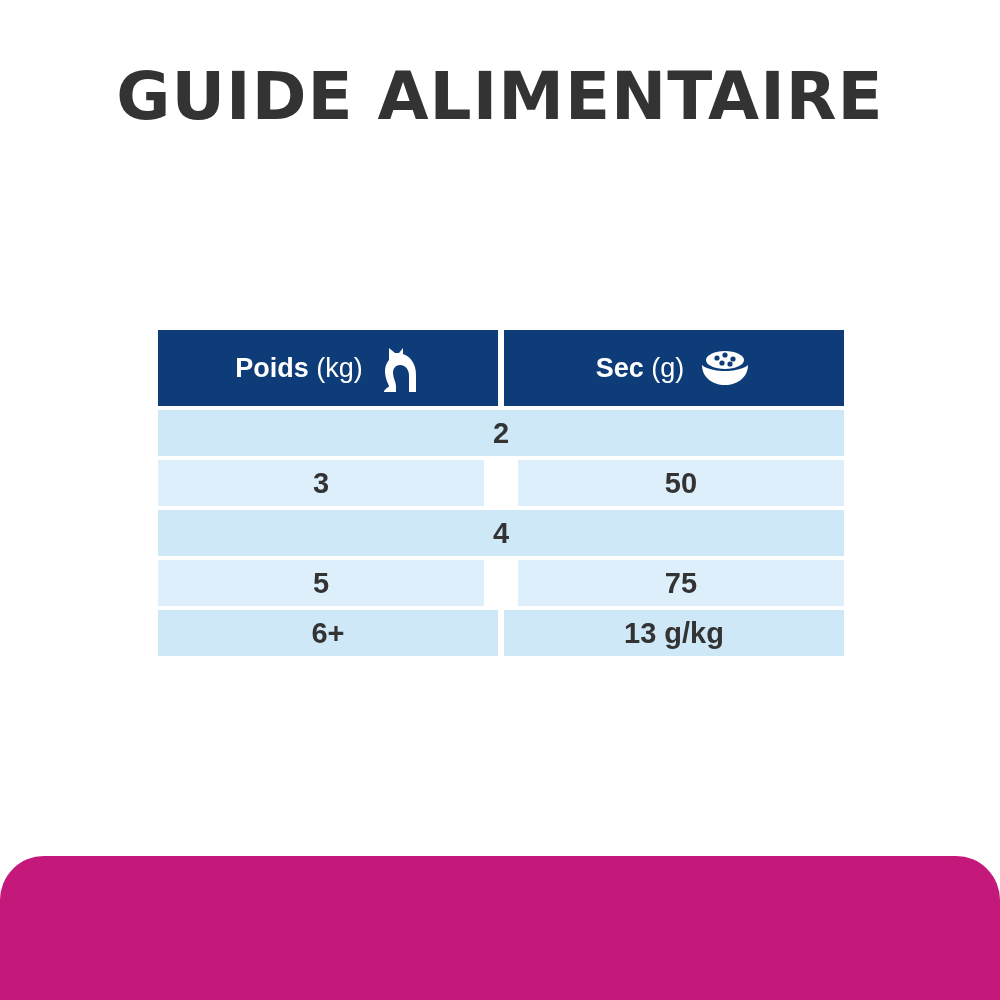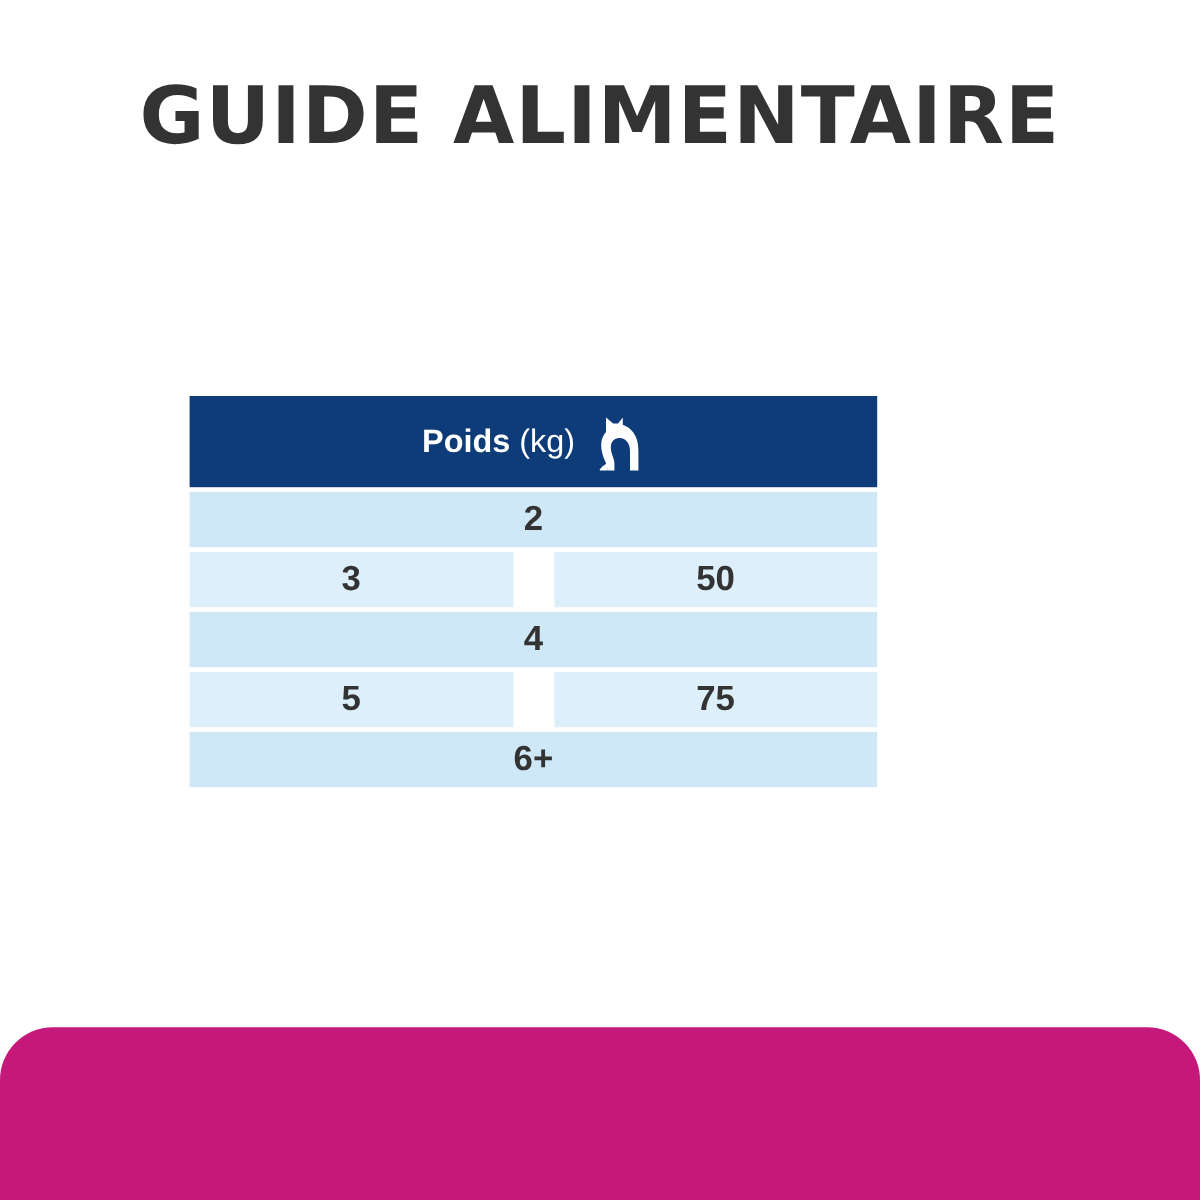--- a/index.html
+++ b/index.html
@@ -33,21 +33,21 @@
     letter-spacing: 1px;
     color: #333333;
     font-family: "DejaVu Sans", sans-serif;
     text-transform: uppercase;
   }
 
   .table-wrap {
     position: absolute;
     left: 158px;
     top: 330px;
-    width: 573px;
+    width: 686px;
   }
 
   .row {
     display: flex;
     gap: 6px;
     margin-bottom: 4px;
   }
 
   .cell {
     flex: 1 1 0;
@@ -127,20 +127,43 @@
             <span class="unit">(kg)</span>
           </span>
           <span class="icon">
             <svg width="44" height="52" viewBox="0 0 44 52" aria-hidden="true">
               <path fill="#ffffff" d="M12 6 L12 18 C12 18 8 22 8 29 C8 38 13 44 13 48 L13 50 L19 50 L19 44 C19 40 16 36 16 31 C16 26 19 23 23 23 C29 23 32 28 32 34 L32 50 L39 50 L39 33 C39 20 32 14 26 12 L26 6 L22 11 L18 11 Z"></path>
               <path fill="#ffffff" d="M13 44 C13 44 9 46 7 49 L7 50 L13 50 Z"></path>
             </svg>
           </span>
         </div>
       </div>
+      <div class="cell">
+        <div class="head-inner">
+          <span class="head-text">
+            <span>Sec</span>
+            <span class="unit">(g)</span>
+          </span>
+          <span class="icon">
+            <svg width="54" height="42" viewBox="0 0 54 42" aria-hidden="true">
+              <g fill="#ffffff">
+                <ellipse cx="27" cy="13" rx="19" ry="9"></ellipse>
+                <path d="M4 18 C4 30 14 38 27 38 C40 38 50 30 50 18 C50 18 44 24 27 24 C10 24 4 18 4 18 Z"></path>
+              </g>
+              <g fill="#0d3c78">
+                <circle cx="19" cy="11" r="2.6"></circle>
+                <circle cx="27" cy="8" r="2.6"></circle>
+                <circle cx="35" cy="12" r="2.6"></circle>
+                <circle cx="24" cy="16" r="2.6"></circle>
+                <circle cx="32" cy="17" r="2.6"></circle>
+              </g>
+            </svg>
+          </span>
+        </div>
+      </div>
     </div>
 
     <div class="row data-row">
       <div class="cell weight">2</div>
     </div>
 
     <div class="row data-row alt">
       <div class="cell weight">3</div>
       <div class="cell dry">50</div>
     </div>
@@ -149,19 +172,20 @@
       <div class="cell weight">4</div>
     </div>
 
     <div class="row data-row alt">
       <div class="cell weight">5</div>
       <div class="cell dry">75</div>
     </div>
 
     <div class="row data-row">
       <div class="cell weight">6+</div>
+      <div class="cell dry">13 g/kg</div>
     </div>
 
   </div>
 
   <div class="footer-band"></div>
 
 </div>
 
 </body></html>

